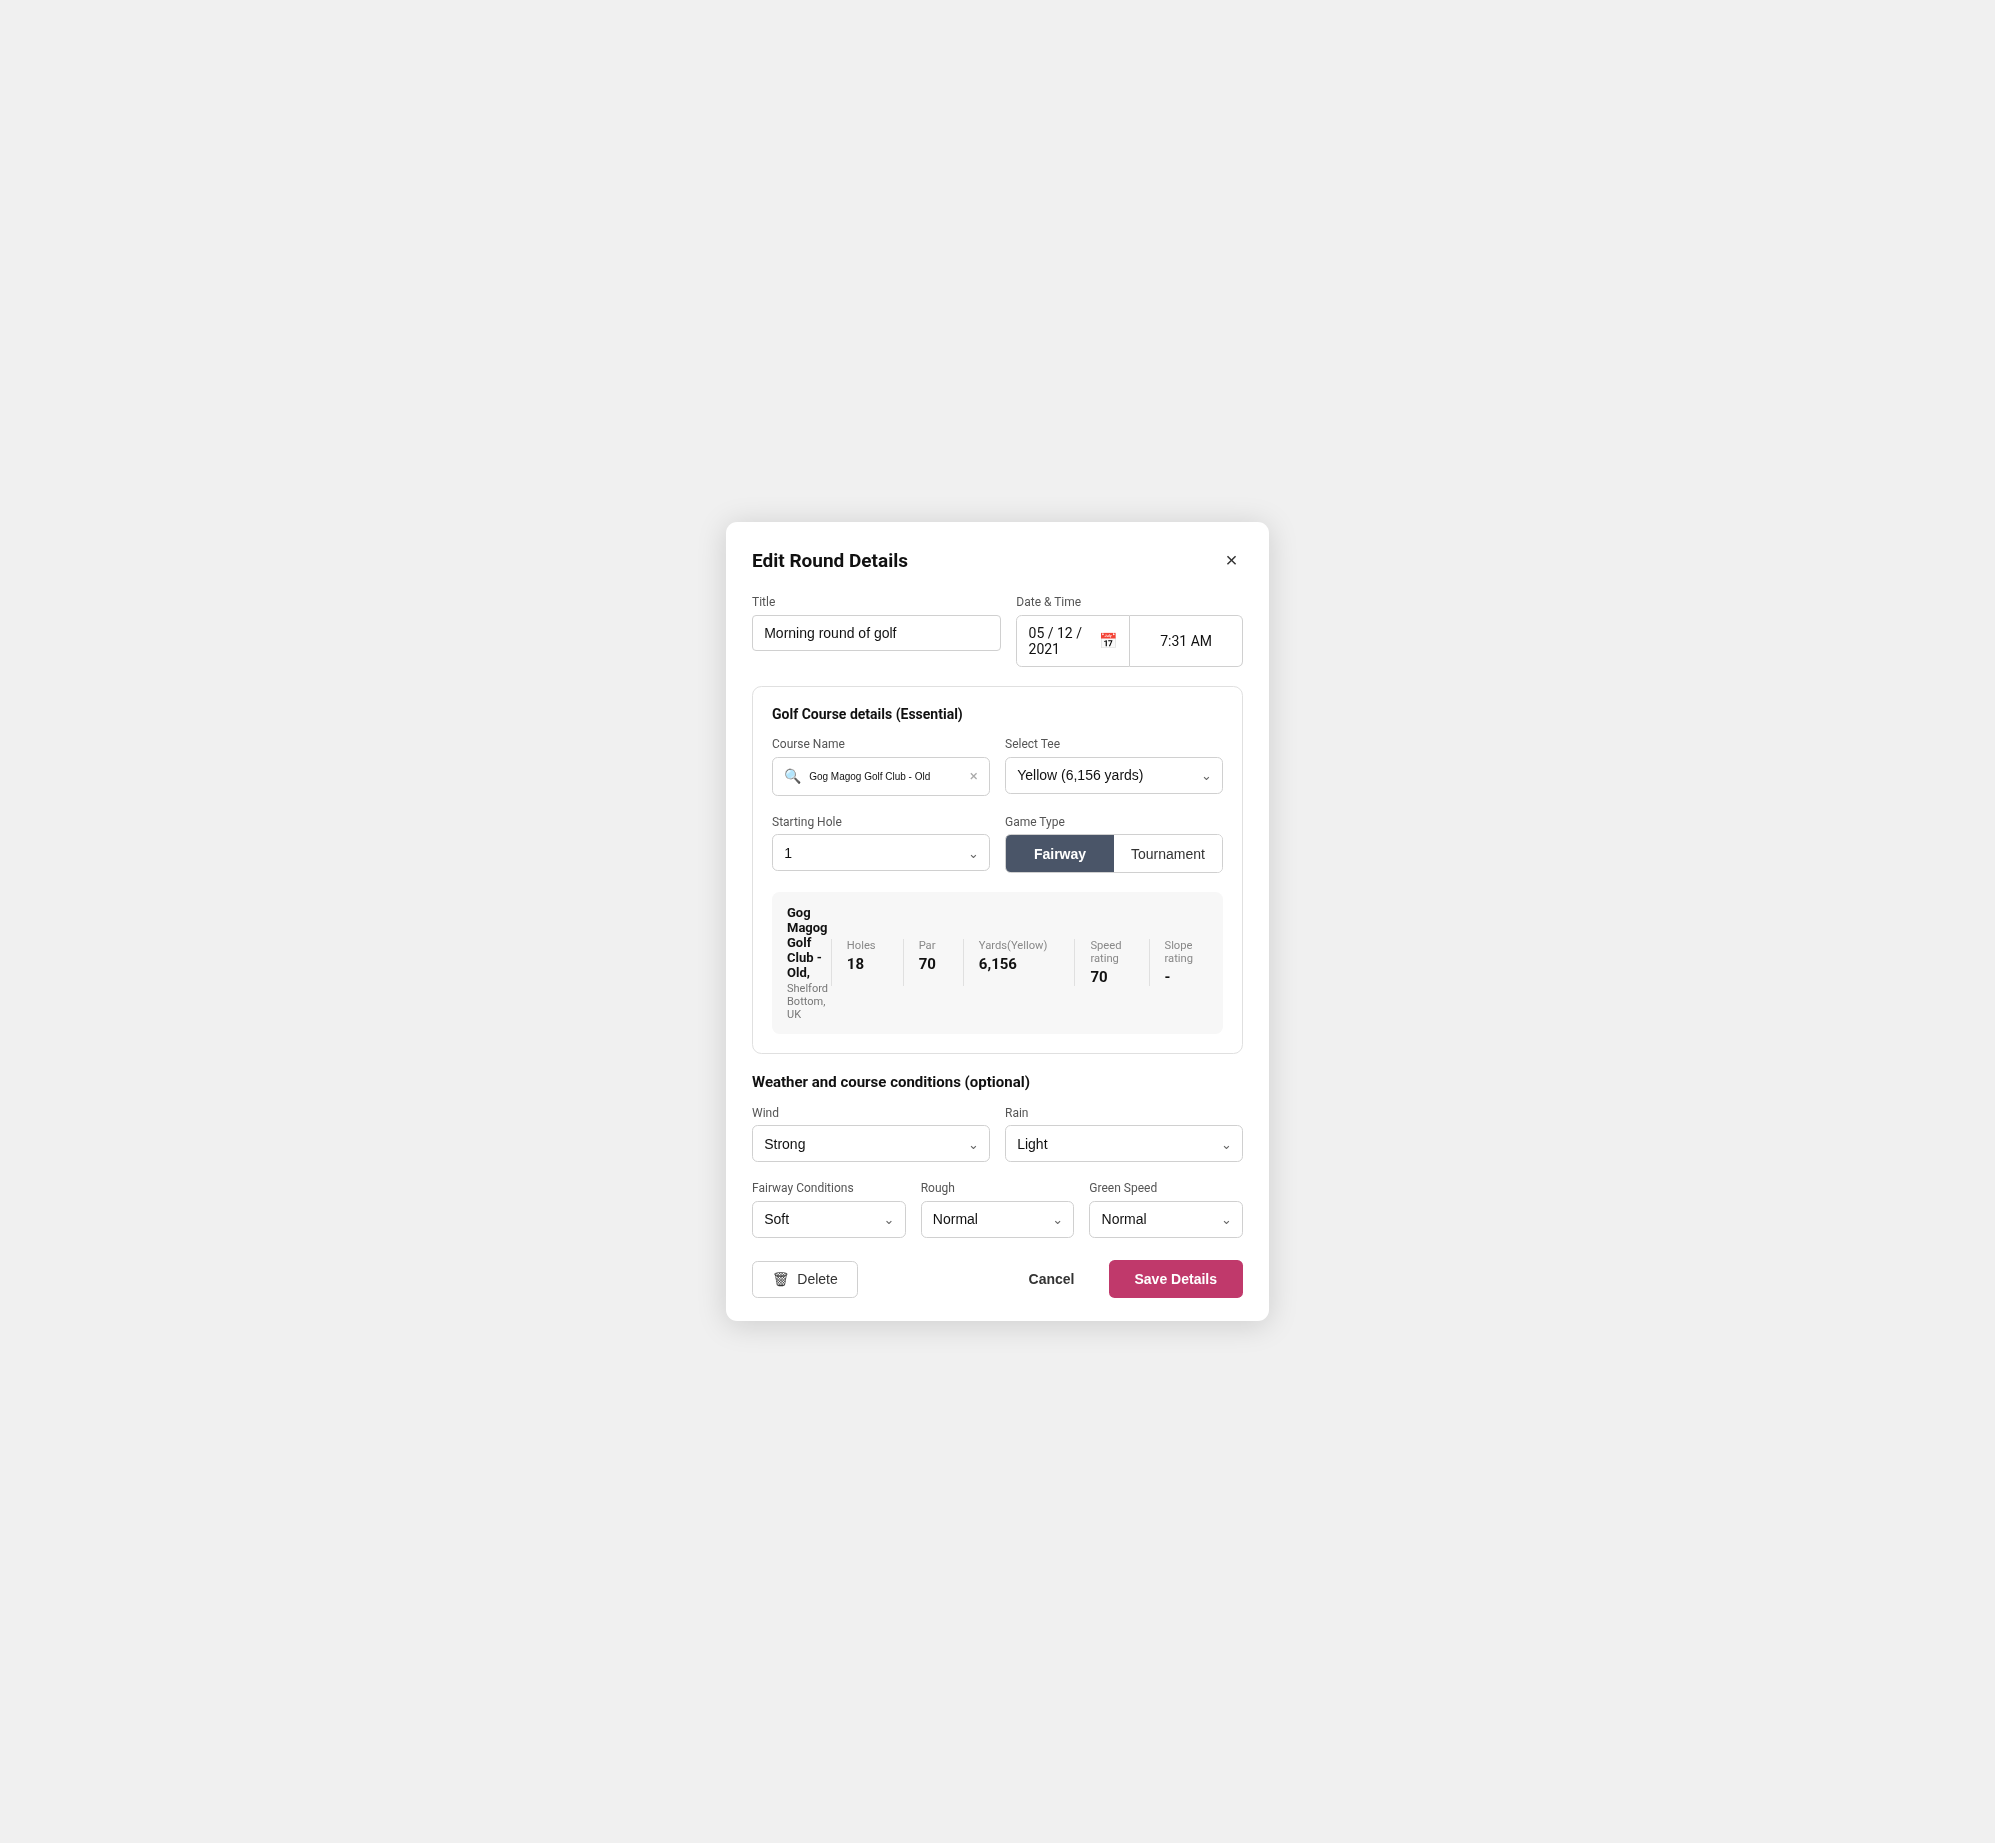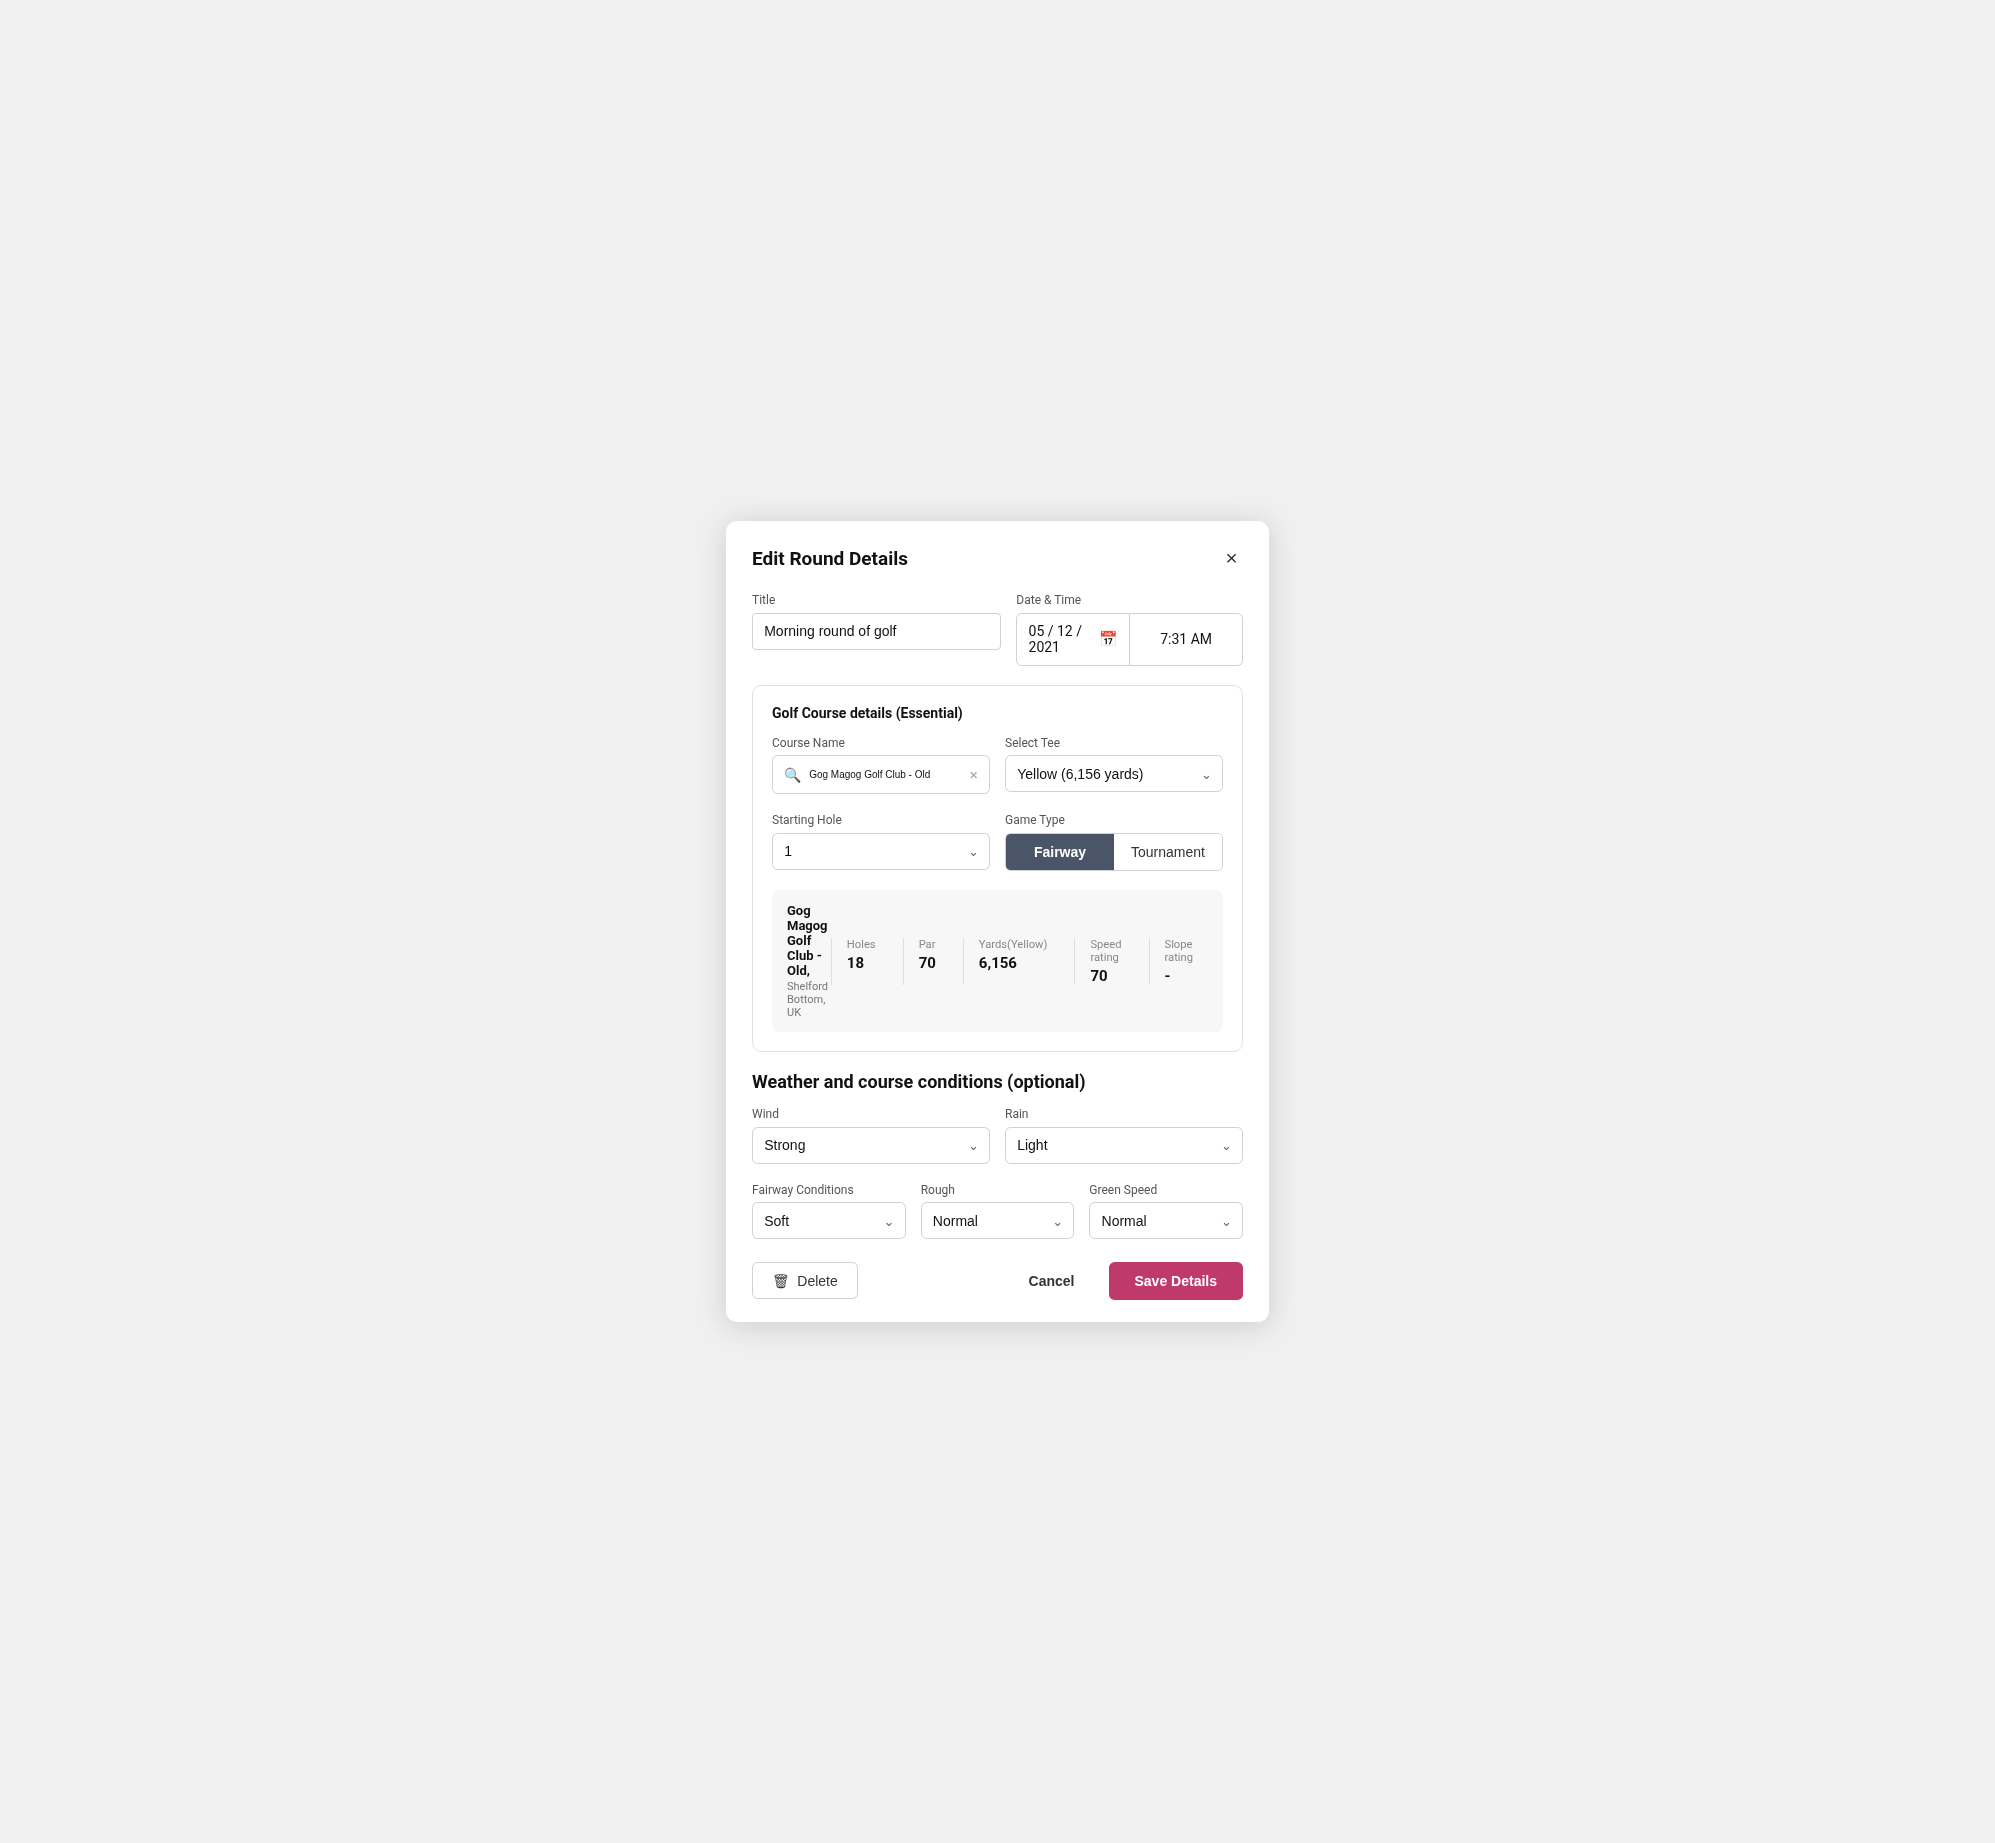--- a/index.html
+++ b/index.html
@@ -216,21 +216,21 @@
       font-size: 11.2px;
       color: #888;
       margin-bottom: 2.8px;
     }
     .stat-value {
       font-size: 15px;
       font-weight: 700;
       color: #111;
     }
     .weather-section-title {
-      font-size: 18px;
+      font-size: 15px;
       font-weight: 700;
       color: #111;
       margin-bottom: 15px;
     }
     .footer-row {
       display: flex;
       justify-content: space-between;
       align-items: center;
       margin-top: 22.5px;
     }

